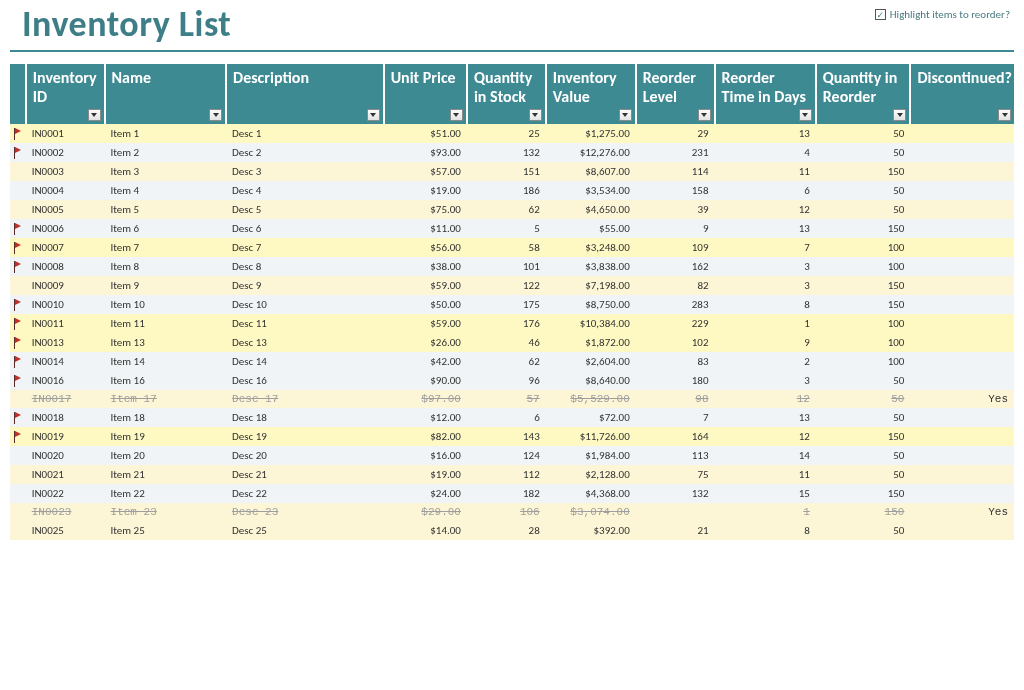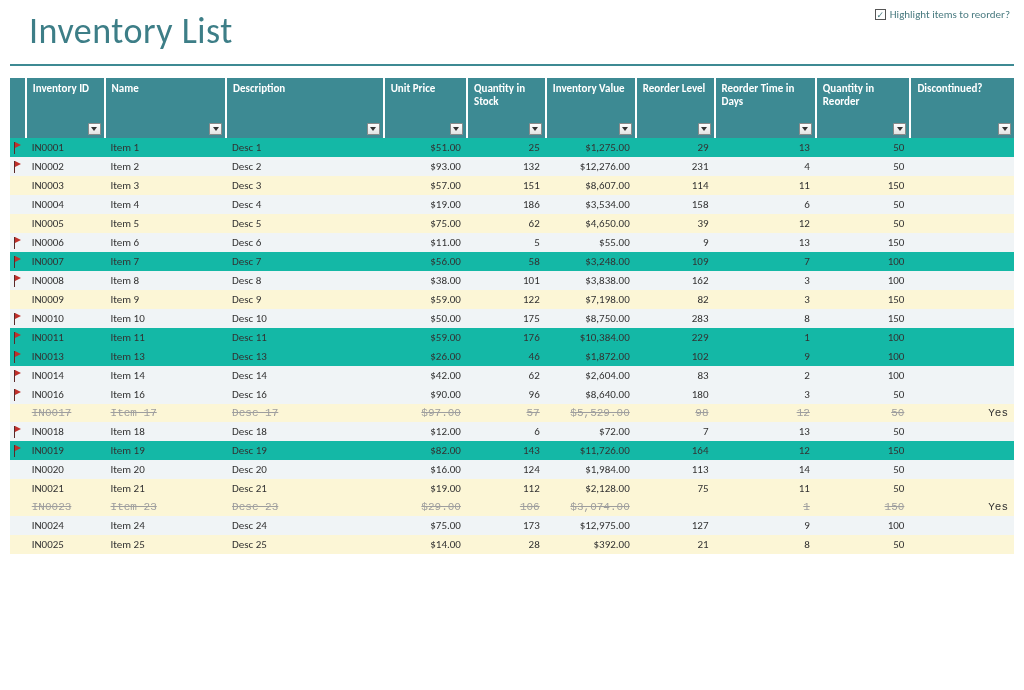--- a/index.html
+++ b/index.html
@@ -12,24 +12,24 @@
     width: 1024px;
   }
   .page-header {
     display: flex;
     justify-content: space-between;
     align-items: flex-start;
     padding: 2px 10px 2px 22px;
   }
   .title {
     font-size: 36px;
-    font-weight: 400;
+    font-weight: 700;
     color: #3d7e87;
     letter-spacing: 0.5px;
-    margin: 7px;
+    margin: 0;
   }
   .highlight-option {
     font-size: 11px;
     color: #4a7b80;
     display: flex;
     align-items: center;
     gap: 4px;
     padding-top: 6px;
     padding-right: 4px;
   }
@@ -55,21 +55,21 @@
     border-collapse: collapse;
     table-layout: fixed;
   }
   thead th {
     background: #3d8a93;
     color: #fff;
     font-weight: 700;
     text-align: left;
     vertical-align: top;
     padding: 4px 6px 4px 6px;
-    font-size: 11px;
+    font-size: 16px;
     height: 60px;
     position: relative;
     border-right: 2px solid #fff;
   }
   thead th:last-child { border-right: none; }
   .filter-btn {
     position: absolute;
     bottom: 3px;
     right: 3px;
     width: 13px;
@@ -91,21 +91,21 @@
   }
   tbody td {
     padding: 3px 6px;
     font-size: 11px;
     color: #333;
     white-space: nowrap;
     overflow: hidden;
   }
   tbody tr.band-a td { background: #fcf6d6; }
   tbody tr.band-b td { background: #f0f4f6; }
-  tbody tr.band-a.flagged td { background: #14b8a6; }
+  tbody tr.band-a.flagged td { background: #fef9c3; }
   tbody tr.discontinued td {
     color: #9e9e9e;
     text-decoration: line-through;
     font-family: Liberation Mono, monospace;
   }
   td.flag-cell {
     padding: 0;
     text-align: center;
     vertical-align: middle;
   }
@@ -453,46 +453,46 @@
           <td>Item 21</td>
           <td>Desc 21</td>
           <td class="num">$19.00</td>
           <td class="num">112</td>
           <td class="num">$2,128.00</td>
           <td class="num">75</td>
           <td class="num">11</td>
           <td class="num">50</td>
           <td class="disc-text"></td>
         </tr>
+        <tr class="band-b">
+          <td class="flag-cell"></td>
+          <td>IN0022</td>
+          <td>Item 22</td>
+          <td>Desc 22</td>
+          <td class="num">$24.00</td>
+          <td class="num">182</td>
+          <td class="num">$4,368.00</td>
+          <td class="num">132</td>
+          <td class="num">15</td>
+          <td class="num">150</td>
+          <td class="disc-text"></td>
+        </tr>
         <tr class="band-a discontinued">
           <td class="flag-cell"></td>
           <td>IN0023</td>
           <td>Item 23</td>
           <td>Desc 23</td>
           <td class="num">$29.00</td>
           <td class="num">106</td>
           <td class="num">$3,074.00</td>
           <td class="num"></td>
           <td class="num">1</td>
           <td class="num">150</td>
           <td class="disc-text">Yes</td>
         </tr>
-        <tr class="band-b">
-          <td class="flag-cell"></td>
-          <td>IN0024</td>
-          <td>Item 24</td>
-          <td>Desc 24</td>
-          <td class="num">$75.00</td>
-          <td class="num">173</td>
-          <td class="num">$12,975.00</td>
-          <td class="num">127</td>
-          <td class="num">9</td>
-          <td class="num">100</td>
-          <td class="disc-text"></td>
-        </tr>
         <tr class="band-a">
           <td class="flag-cell"></td>
           <td>IN0025</td>
           <td>Item 25</td>
           <td>Desc 25</td>
           <td class="num">$14.00</td>
           <td class="num">28</td>
           <td class="num">$392.00</td>
           <td class="num">21</td>
           <td class="num">8</td>

